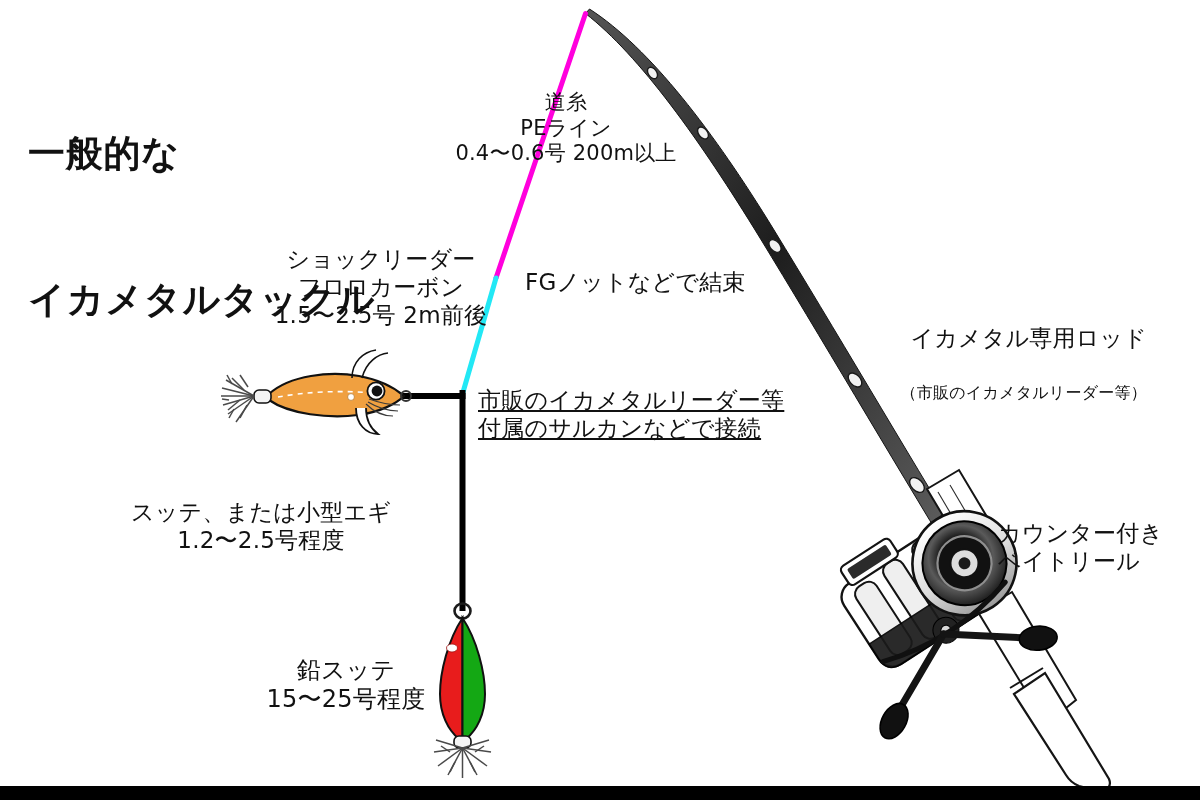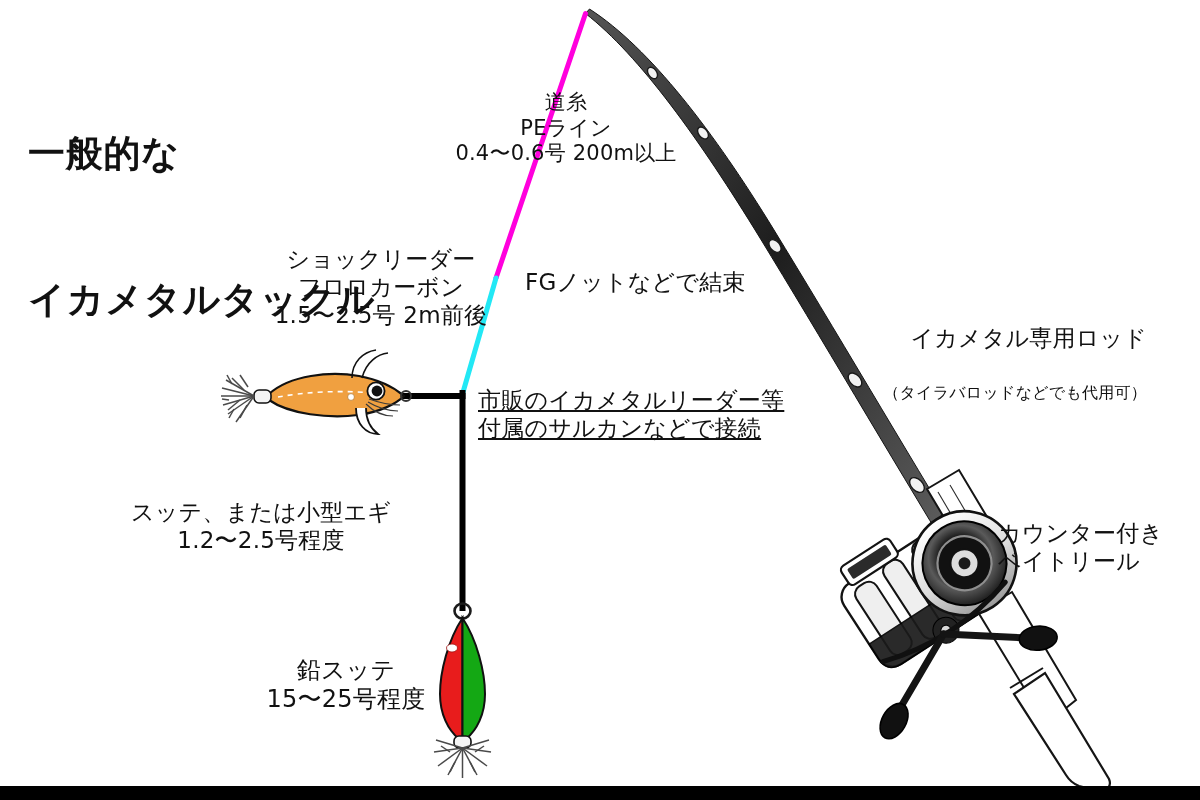--- a/index.html
+++ b/index.html
@@ -321,20 +321,20 @@
 付属のサルカンなどで接続</div>
 
   <div class="label label-center" id="label-sutte">スッテ、または小型エギ
 1.2〜2.5号程度</div>
 
   <div class="label label-center" id="label-leadsutte">鉛スッテ
 15〜25号程度</div>
 
   <div class="label" id="label-rod">
     <span>イカメタル専用ロッド</span>
-    <span class="sub">（タイラバロッドなどでも代用可）</span>
+    <span class="sub">（市販のイカメタルリーダー等）</span>
   </div>
 
   <div class="label" id="label-reel">カウンター付き
 ベイトリール</div>
 
   <div class="bottom-bar"></div>
 </div>
 
 </body></html>

